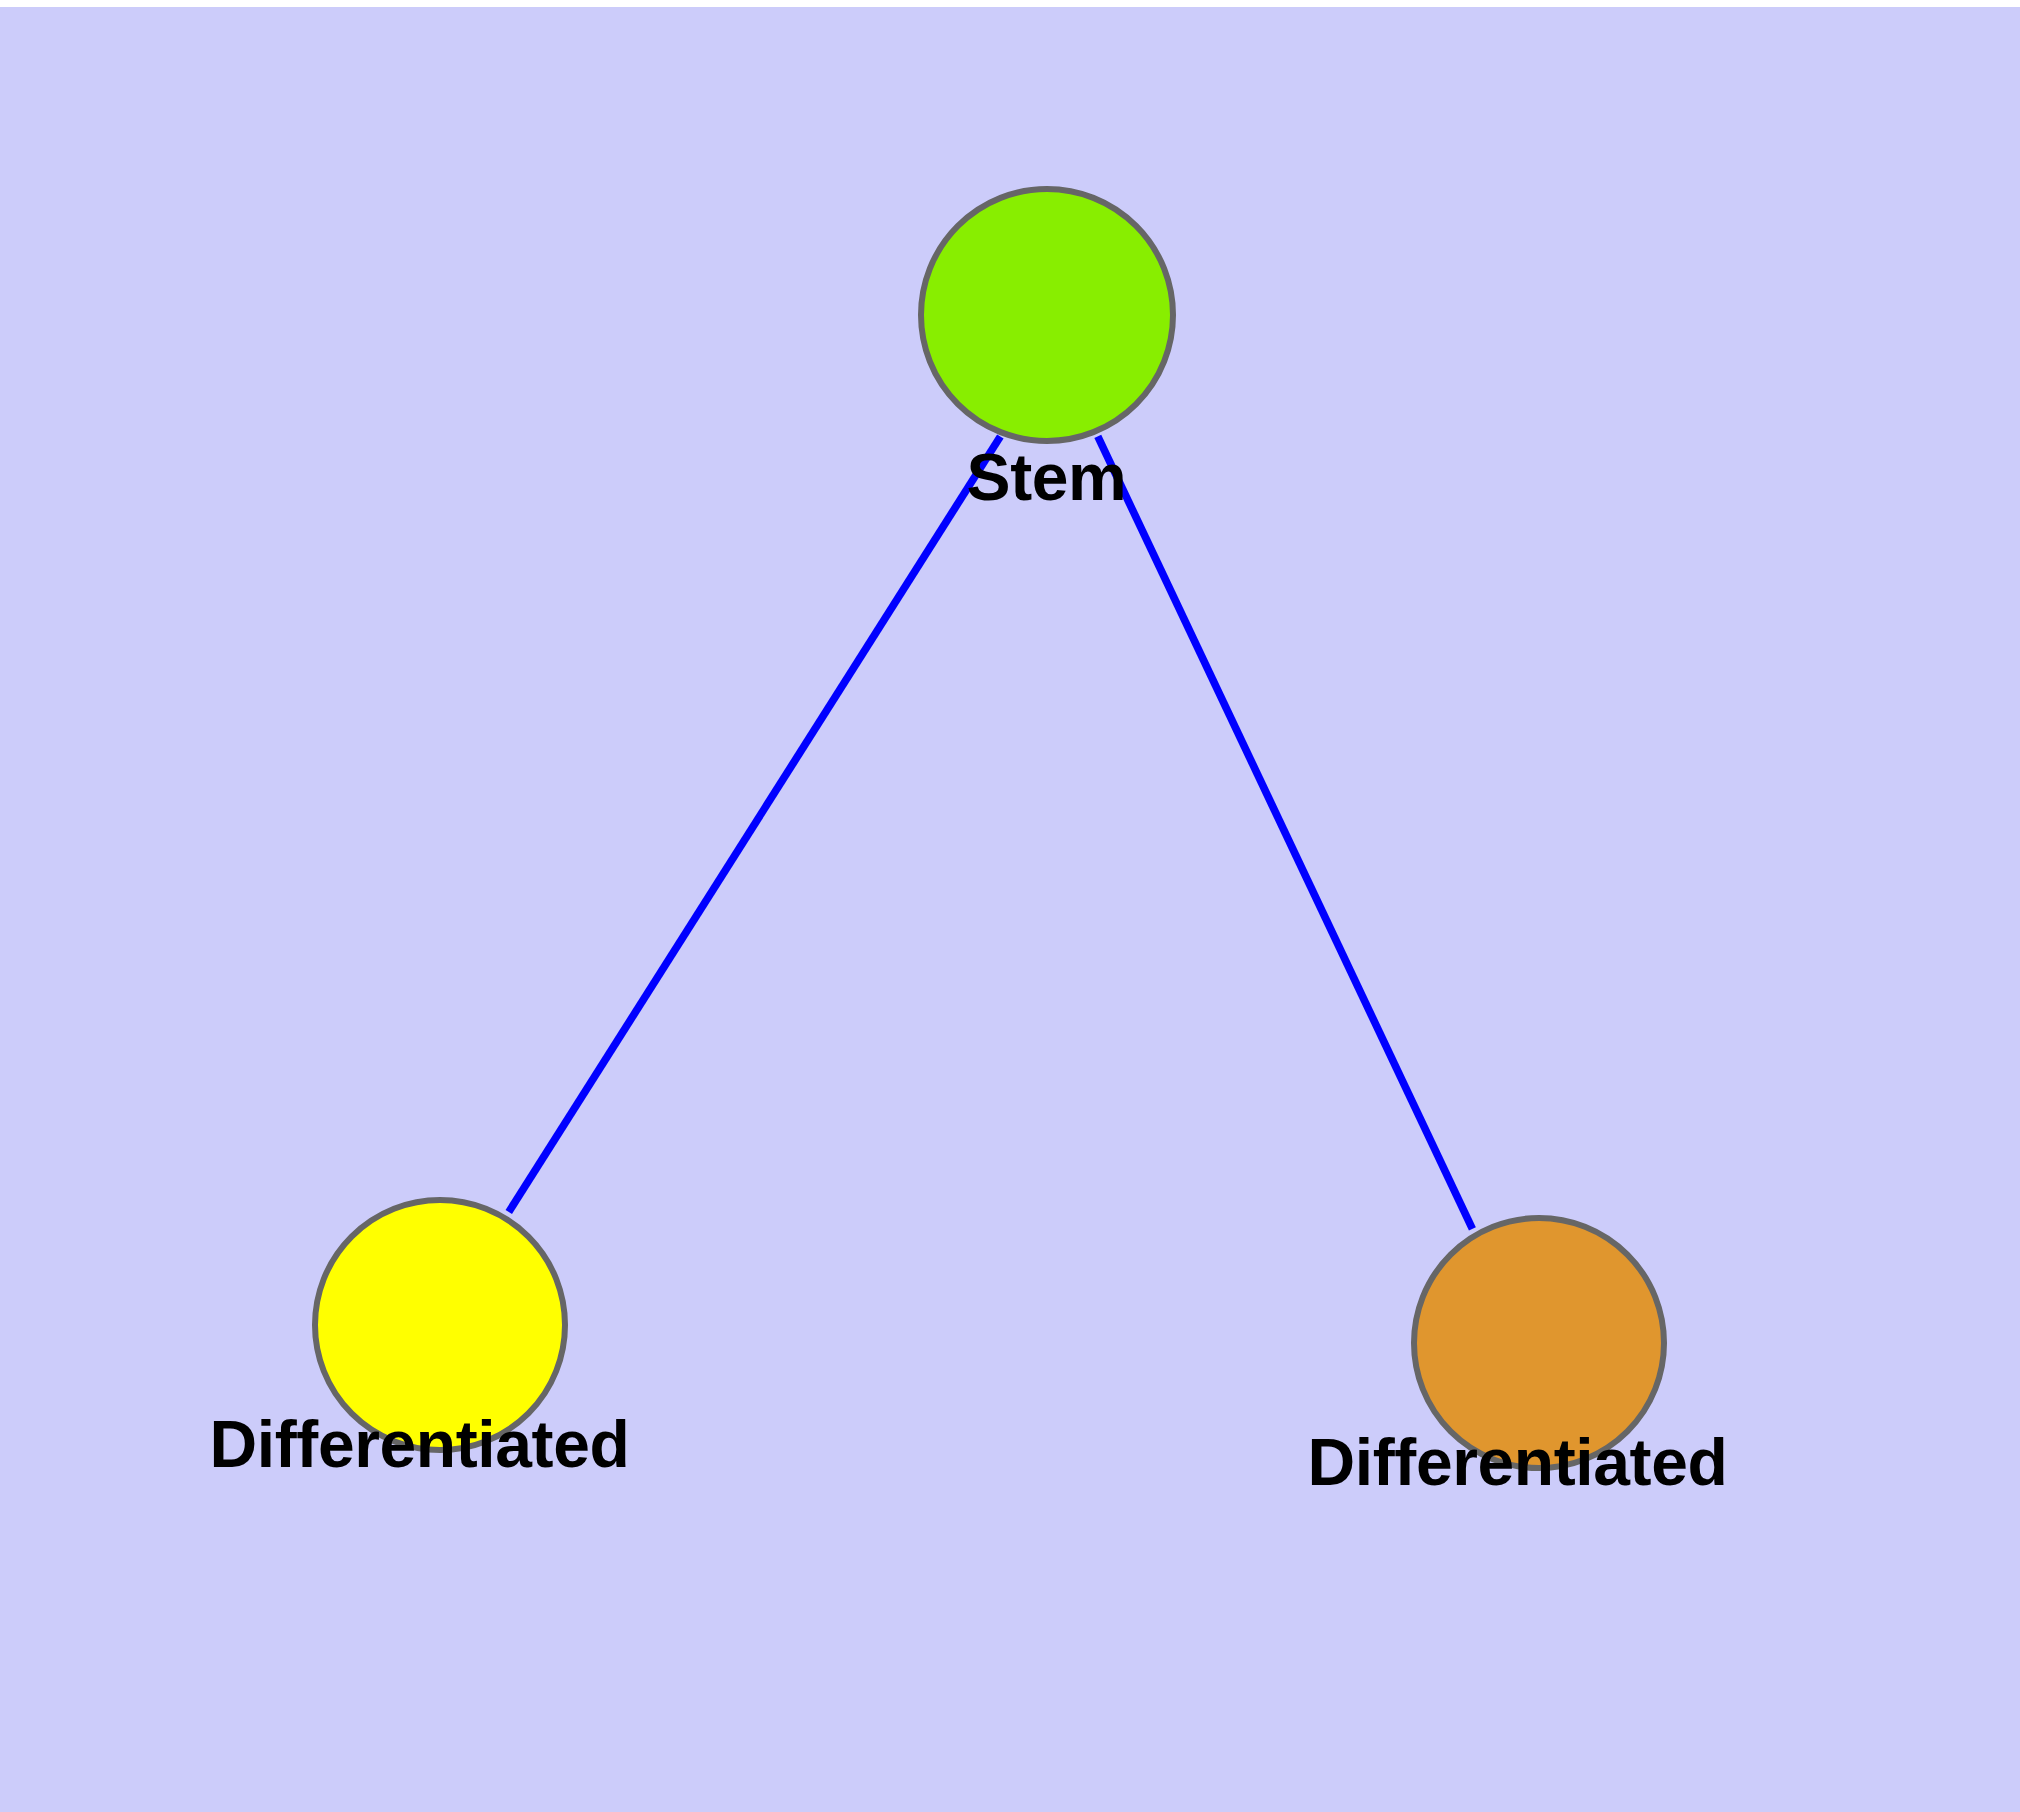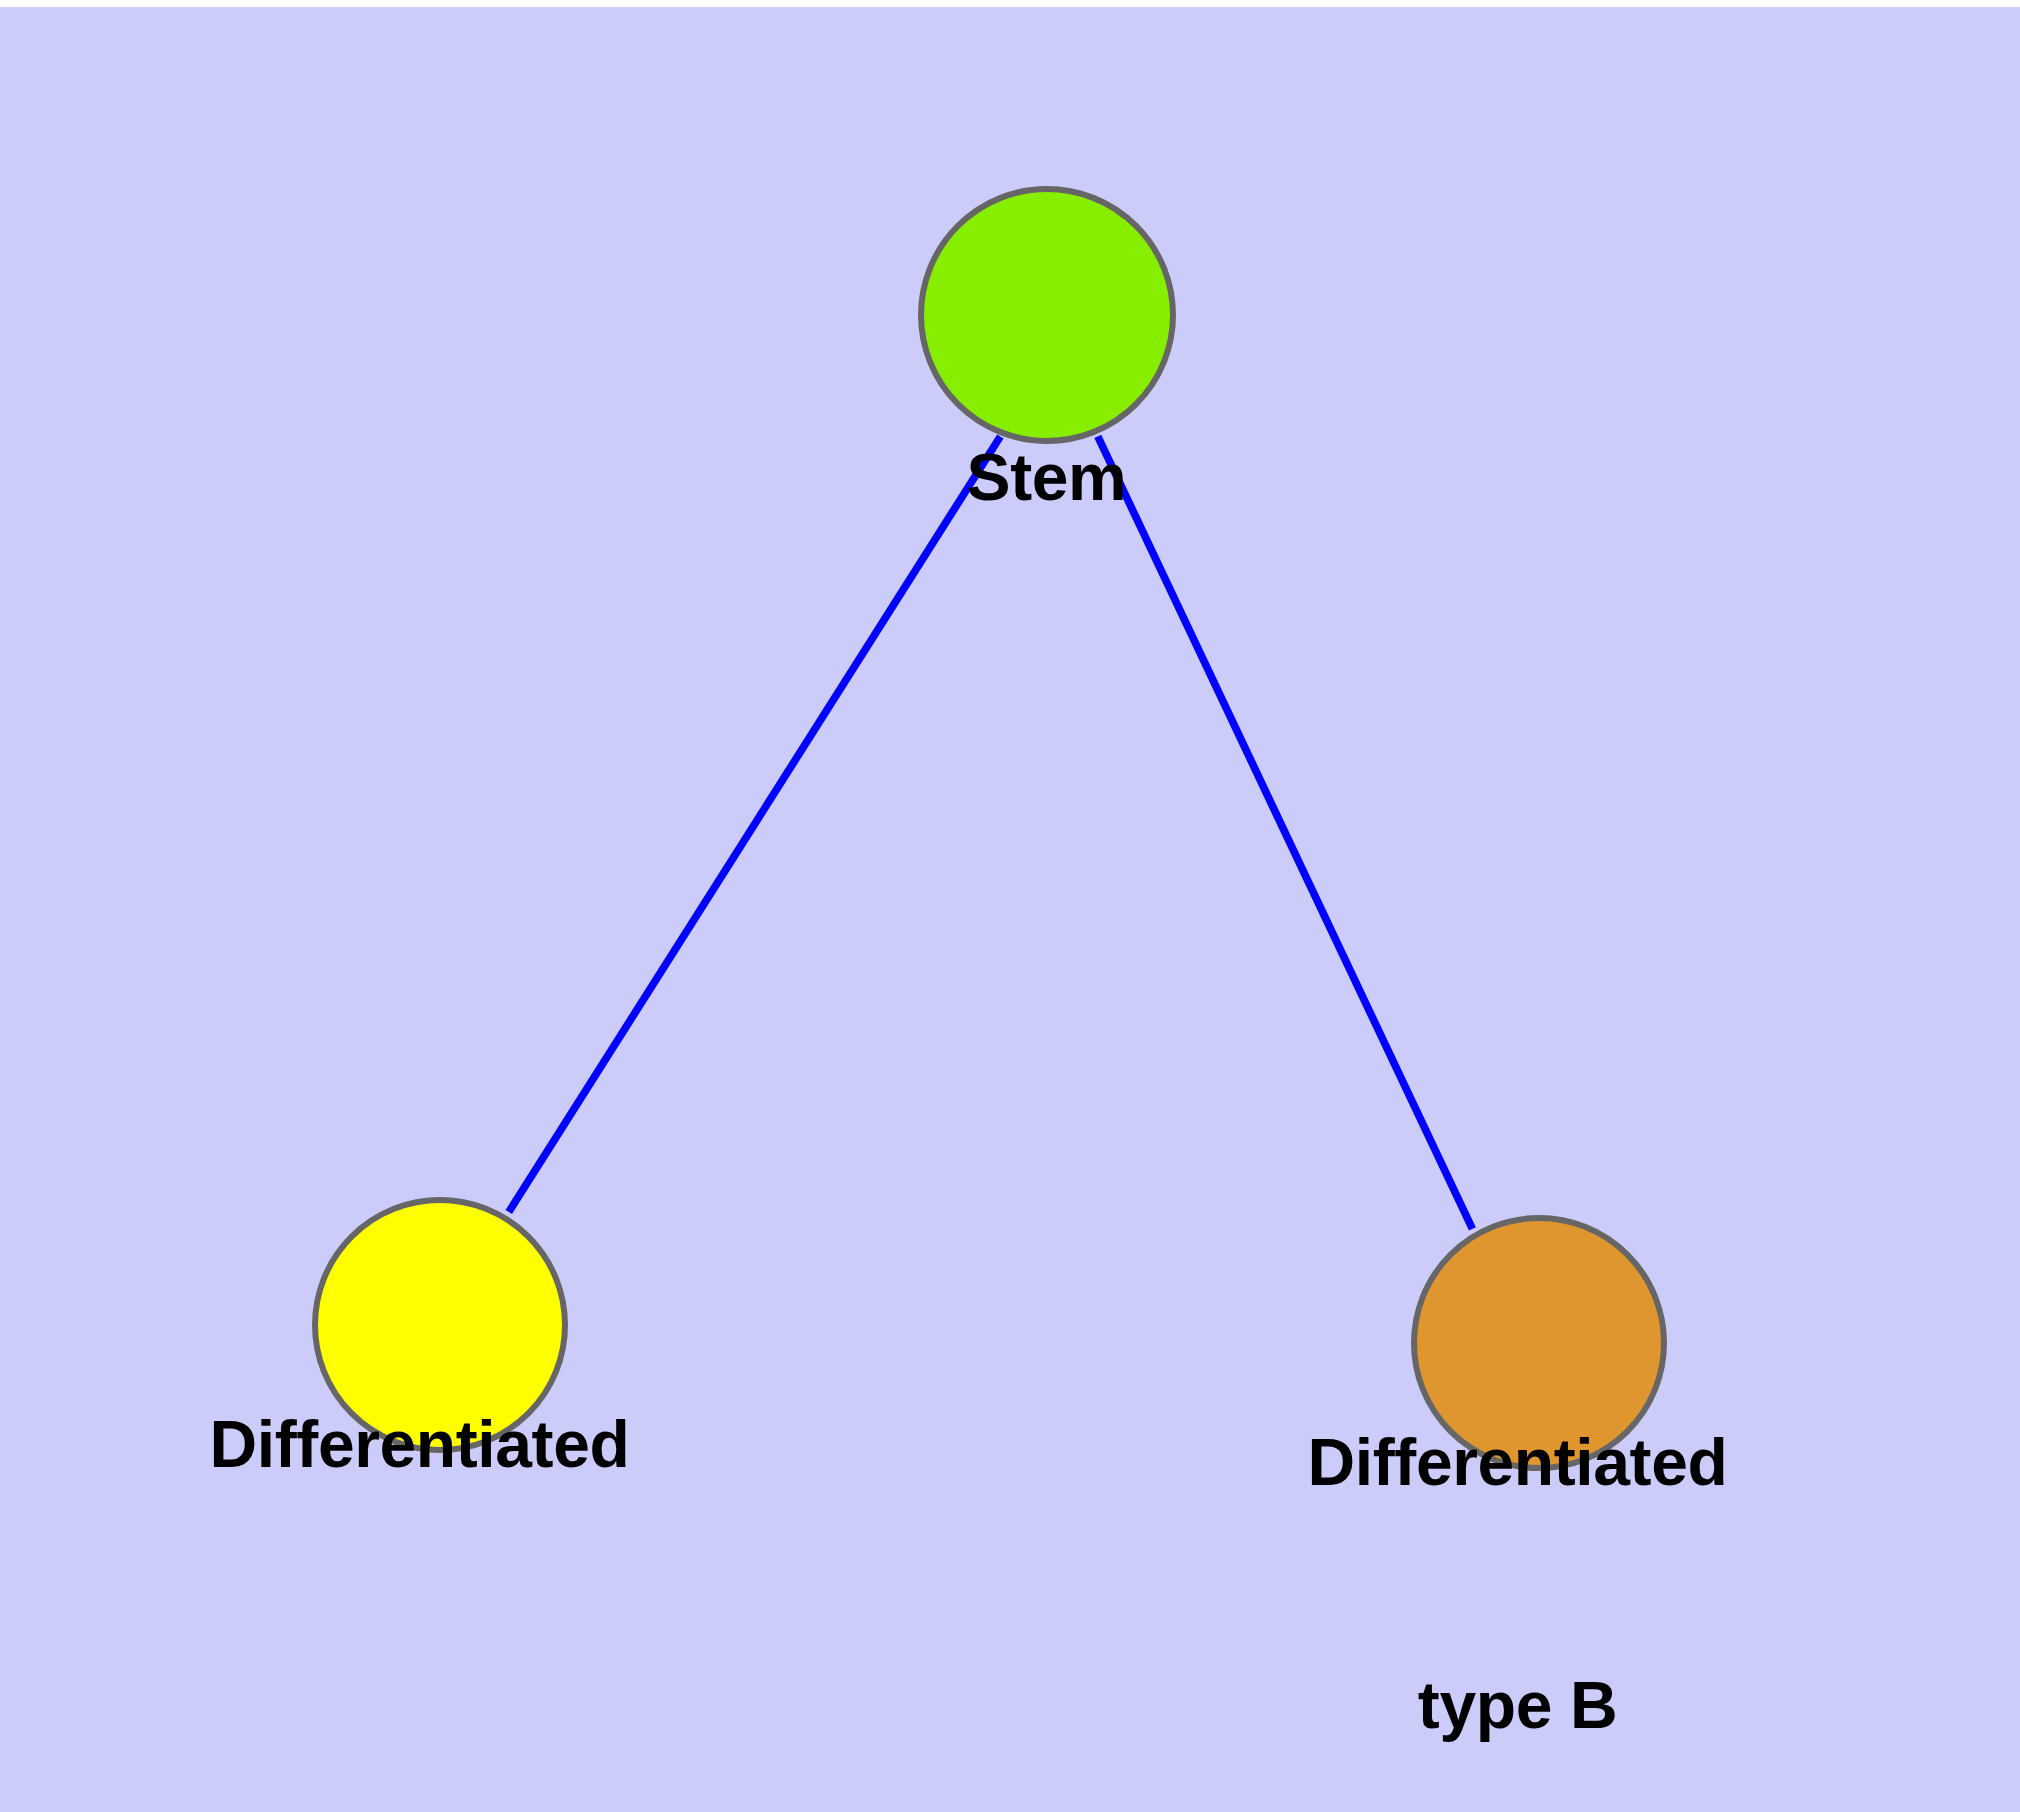--- a/index.html
+++ b/index.html
@@ -80,18 +80,17 @@
     </div>
 
     <div class="node" style="left:312px; top:1197px; width:256px; height:256px; background:#ffff00;"></div>
     <div class="node-label" style="left:165px; top:1242px; width:509px;">
       <div>Differentiated</div>
     </div>
 
     <div class="node" style="left:1411px; top:1215px; width:256px; height:256px; background:#e0962e;"></div>
     <div class="node-label" style="left:1263px; top:1260px; width:509px;">
       <div>Differentiated</div>
-      <div>type B</div>
     </div>
 
   </div>
 </div>
 
 
 </body></html>

